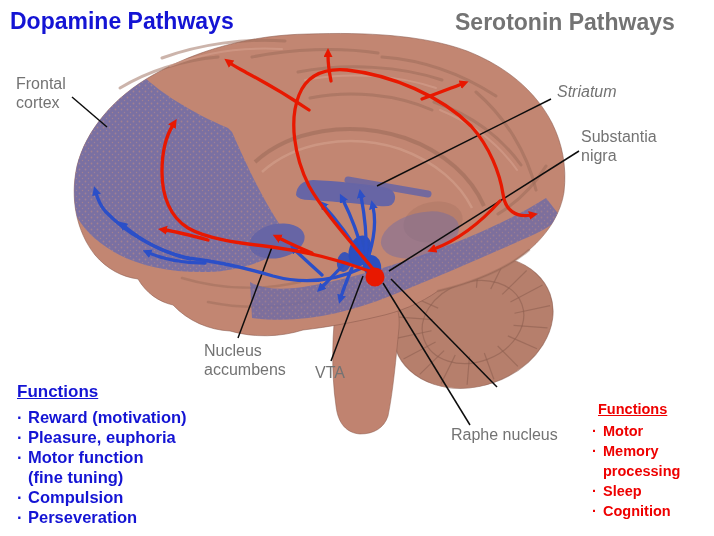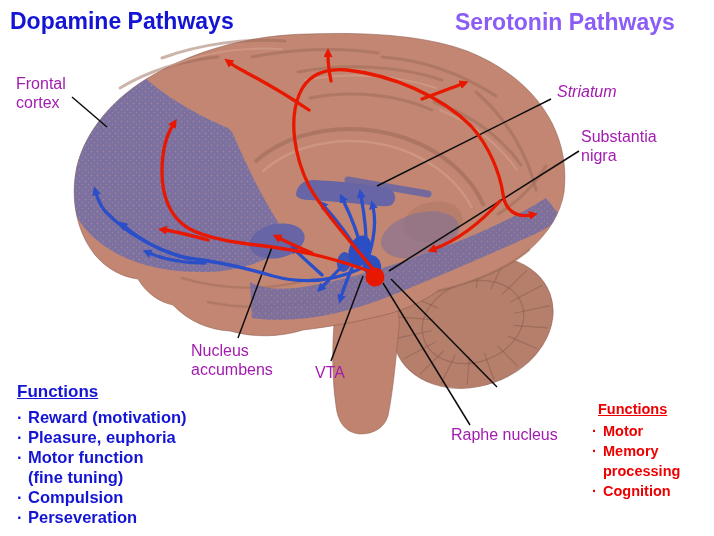--- a/index.html
+++ b/index.html
@@ -4,26 +4,26 @@
 <style>
   html,body{margin:0;padding:0;background:#fff;}
   .canvas{
     position:relative;width:714px;height:536px;background:#ffffff;
     font-family:"Liberation Sans",sans-serif;overflow:hidden;
   }
   .canvas svg{position:absolute;left:0;top:0;}
   .abs{position:absolute;}
   .title{font-weight:bold;font-size:23px;letter-spacing:0px;white-space:nowrap;}
   .title-dopamine{left:10px;top:8px;color:#1414d4;}
-  .title-serotonin{left:455px;top:9px;color:#8b5cf6;}
-  .lbl{font-size:16px;color:#a21caf;line-height:1.2;white-space:nowrap;}
+  .title-serotonin{left:455px;top:9px;color:#737373;}
+  .lbl{font-size:16px;color:#737373;line-height:1.2;white-space:nowrap;}
   .lbl-frontal{left:16px;top:74px;}
   .lbl-striatum{left:557px;top:82px;font-style:italic;}
   .lbl-substantia{left:581px;top:119px;margin-top:8px;}
-  .lbl-nucleus{left:191px;top:341px;}
+  .lbl-nucleus{left:204px;top:341px;}
   .lbl-vta{left:315px;top:363px;}
   .lbl-hippocampus{left:463px;top:387px;}
   .lbl-raphe{left:451px;top:425px;}
   .fnlist{white-space:nowrap;}
   .fnlist .hd{text-decoration:underline;display:inline-block;text-align:center;}
   .fnlist .row{display:block;}
   .fnlist .blt{display:inline-block;width:11px;text-align:left;}
   .fn-left{left:17px;top:381px;color:#1414d4;font-weight:bold;font-size:16.5px;line-height:20px;}
   .fn-left .hd{font-size:17px;margin-bottom:5px;}
   .fn-right{left:592px;top:399px;color:#ee0000;font-weight:bold;font-size:14.5px;line-height:20px;}
@@ -215,17 +215,20 @@
     <span class="row">
       <span class="blt">·</span><span>Motor</span>
     </span>
     <span class="row">
       <span class="blt">·</span><span>Memory</span>
     </span>
     <span class="row">
       <span class="blt"></span><span>processing</span>
     </span>
     <span class="row">
+      <span class="blt">·</span><span>Sleep</span>
+    </span>
+    <span class="row">
       <span class="blt">·</span><span>Cognition</span>
     </span>
   </div>
 
 </div>
 
 </body></html>

